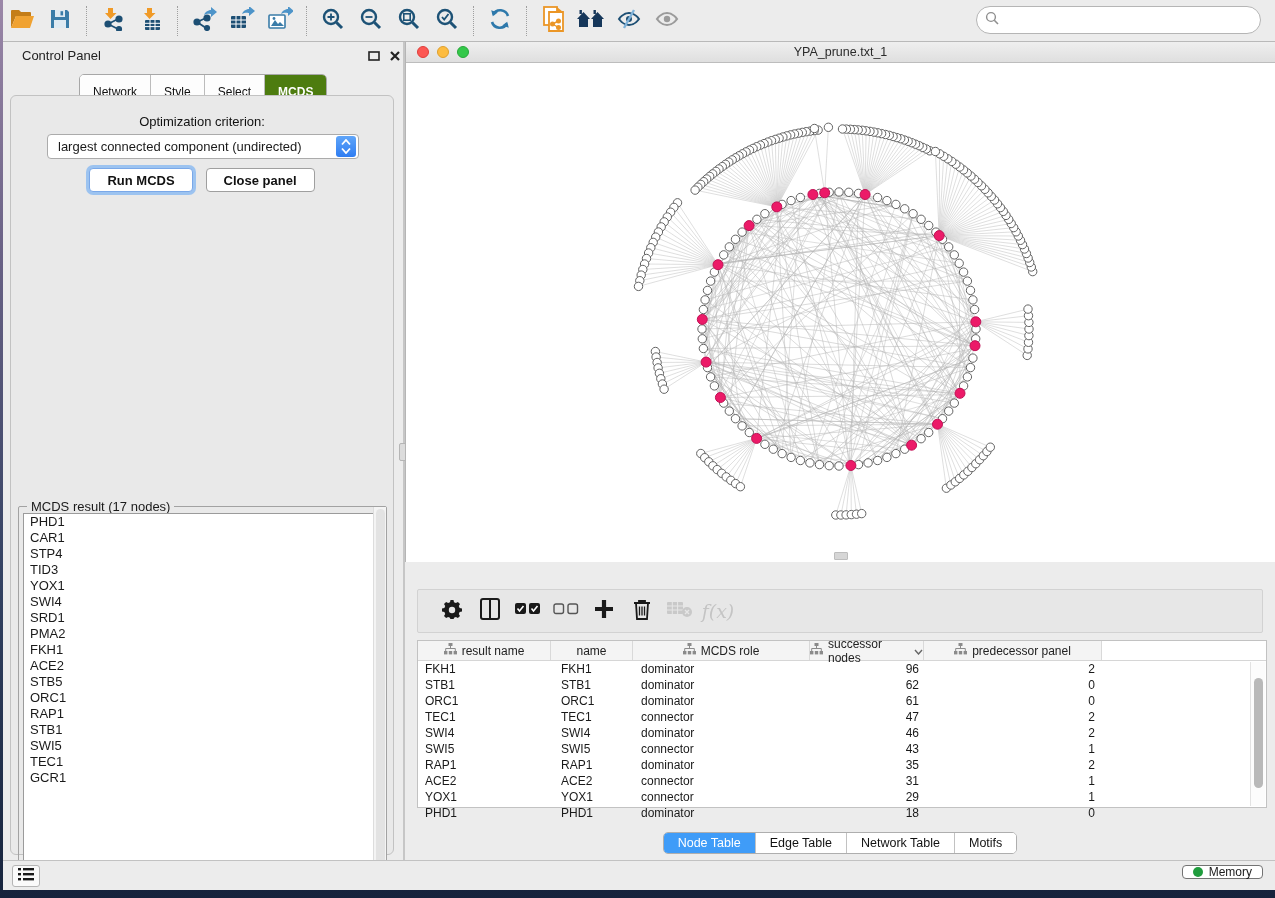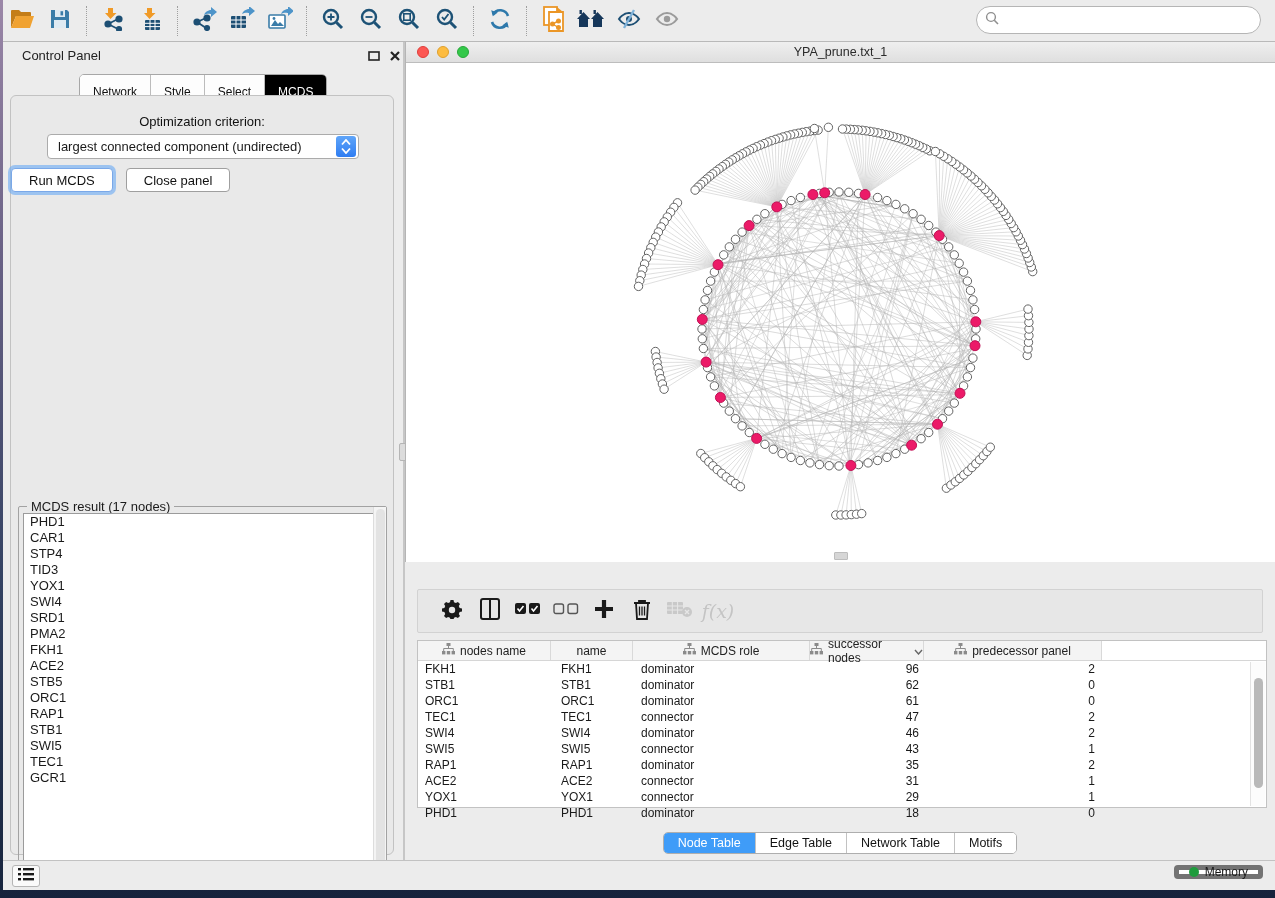--- a/index.html
+++ b/index.html
@@ -22,30 +22,30 @@
 
   
   .control-panel { position:absolute; left:0; top:42px; width:400px; height:818px; background:#ececec; }
   .panel-title-row { position:absolute; left:8px; top:0; width:100%; height:26px; }
   .panel-title { position:absolute; left:11px; top:6px; font-size:13px; color:#222; }
   .panel-icons { position:absolute; right:10px; top:6px; display:flex; gap:9px; }
   .cp-tabs { position:absolute; left:76px; top:32px; height:35px; display:flex;
     border:1px solid #a7a7a7; border-radius:5px; overflow:hidden; background:#fff; }
   .cp-tab { padding:0 13px; font-size:12px; display:flex; align-items:center; background:#fdfdfd; border-right:1px solid #bcbcbc; color:#111; }
   .cp-tab:last-child { border-right:none; }
-  .cp-tab.active { background:#000000; color:#fff; }
+  .cp-tab.active { background:#4d7c0f; color:#fff;font-weight:bold; }
   .cp-content { position:absolute; left:7px; top:53px; width:384px; height:760px;
     background:#e9e9e9; border:1px solid #c2c2c2; border-radius:6px; }
   .opt-label { position:absolute; left:0; top:18px; width:100%; text-align:center; font-size:13px; color:#111; }
   .dropdown { position:absolute; left:36px; top:38px; width:312px; height:25px; background:#fff;
     border:1px solid #ababab; border-radius:4px; display:flex; align-items:center;gap:8px; }
   .dropdown .dd-text { flex:1; font-size:13px; padding-left:10px; white-space:nowrap; overflow:hidden; }
   .dd-stepper { width:20px; height:21px; margin-right:2px; background:linear-gradient(#5fa5f9,#2f7df2);
     border-radius:3px; display:flex; flex-direction:column; align-items:center; justify-content:center; gap:1px; }
-  .btn-row { position:absolute; left:0; top:72px; width:100%; display:flex; gap:13px; }
+  .btn-row { position:absolute; left:0; top:72px; width:100%; display:flex; justify-content:center; gap:13px;font-weight:bold; }
   .btn { height:24px; padding:0 17px; background:#fff; border:1px solid #9f9f9f; border-radius:4px;
     font-size:13px; color:#111; display:flex; align-items:center; }
   .btn.focused { box-shadow:0 0 0 3px rgba(105,170,245,.6); border-color:#7aa8e8; }
   .result-box { position:absolute; left:7px; top:410px; width:369px; height:374px;
     border:1px solid #a2a2a2; border-radius:2px; }
   .result-legend { position:absolute; left:8px; top:-8px; background:#e9e9e9; padding:0 4px; font-size:13px; }
   .result-list { position:absolute; left:4px; top:6px; right:4px; bottom:4px; background:#fff;
     border:1px solid #9b9b9b; overflow:hidden; }
   .result-item { font-size:13px; line-height:16px; padding-left:6px; }
   .result-scroll { position:absolute; right:0; top:0; bottom:0; width:13px; background:#f4f4f4; border-left:1px solid #ddd; }
@@ -87,21 +87,21 @@
   .bottom-tabs { position:absolute; left:0; top:270px; width:100%; display:flex; justify-content:center; }
   .bt-group { display:flex; border:1px solid #aeaeae; border-radius:5px; overflow:hidden; background:#fff; height:22px; }
   .b-tab { padding:0 14px; font-size:12.5px; display:flex; align-items:center; background:#fff; border-right:1px solid #c2c2c2; color:#111; }
   .b-tab:last-child { border-right:none; }
   .b-tab.active { background:#3f9cf8; color:#fff; }
 
   
   .status-bar { position:absolute; left:0; top:860px; width:1272px; height:30px; background:#ececec; border-top:1px solid #c2c2c2; }
   .status-left-btn { position:absolute; left:9px; top:4px; width:28px; height:22px; background:#fafafa;
     border:1px solid #b5b5b5; border-radius:3px; display:flex; align-items:center; justify-content:center; }
-  .memory-btn { position:absolute; right:12px; top:4px; height:14px; background:#fff; border:5px solid #737373;
+  .memory-btn { position:absolute; right:12px; top:4px; height:14px; background:#fff; border:1px solid #737373;
     border-radius:4px; display:flex; align-items:center; gap:6px; padding:0 10px; font-size:12px; }
   .mem-dot { width:10px; height:10px; border-radius:50%; background:#1f9c3d; }
 </style>
 </head>
 <body>
 
 <div class="app">
 
   <div class="toolbar">
     <div class="tbtn">
@@ -1079,21 +1079,21 @@
         <div class="th c0">
           <span><svg width="13" height="12" viewBox="0 0 13 12">
                 <g fill="#8b8b8b">
                   <rect x="4.5" y="0" width="4" height="3"></rect>
                   <rect x="0" y="8" width="3.4" height="3.4"></rect>
                   <rect x="4.8" y="8" width="3.4" height="3.4"></rect>
                   <rect x="9.6" y="8" width="3.4" height="3.4"></rect>
                 </g>
                 <path d="M6.5 3v2.5M1.7 8V5.5h9.6V8" fill="none" stroke="#8b8b8b"></path>
               </svg></span>
-          <span>nodes name</span>
+          <span>result name</span>
         </div>
         <div class="th c1">
           <span>name</span>
         </div>
         <div class="th c2">
           <span><svg width="13" height="12" viewBox="0 0 13 12">
                 <g fill="#8b8b8b">
                   <rect x="4.5" y="0" width="4" height="3"></rect>
                   <rect x="0" y="8" width="3.4" height="3.4"></rect>
                   <rect x="4.8" y="8" width="3.4" height="3.4"></rect>

